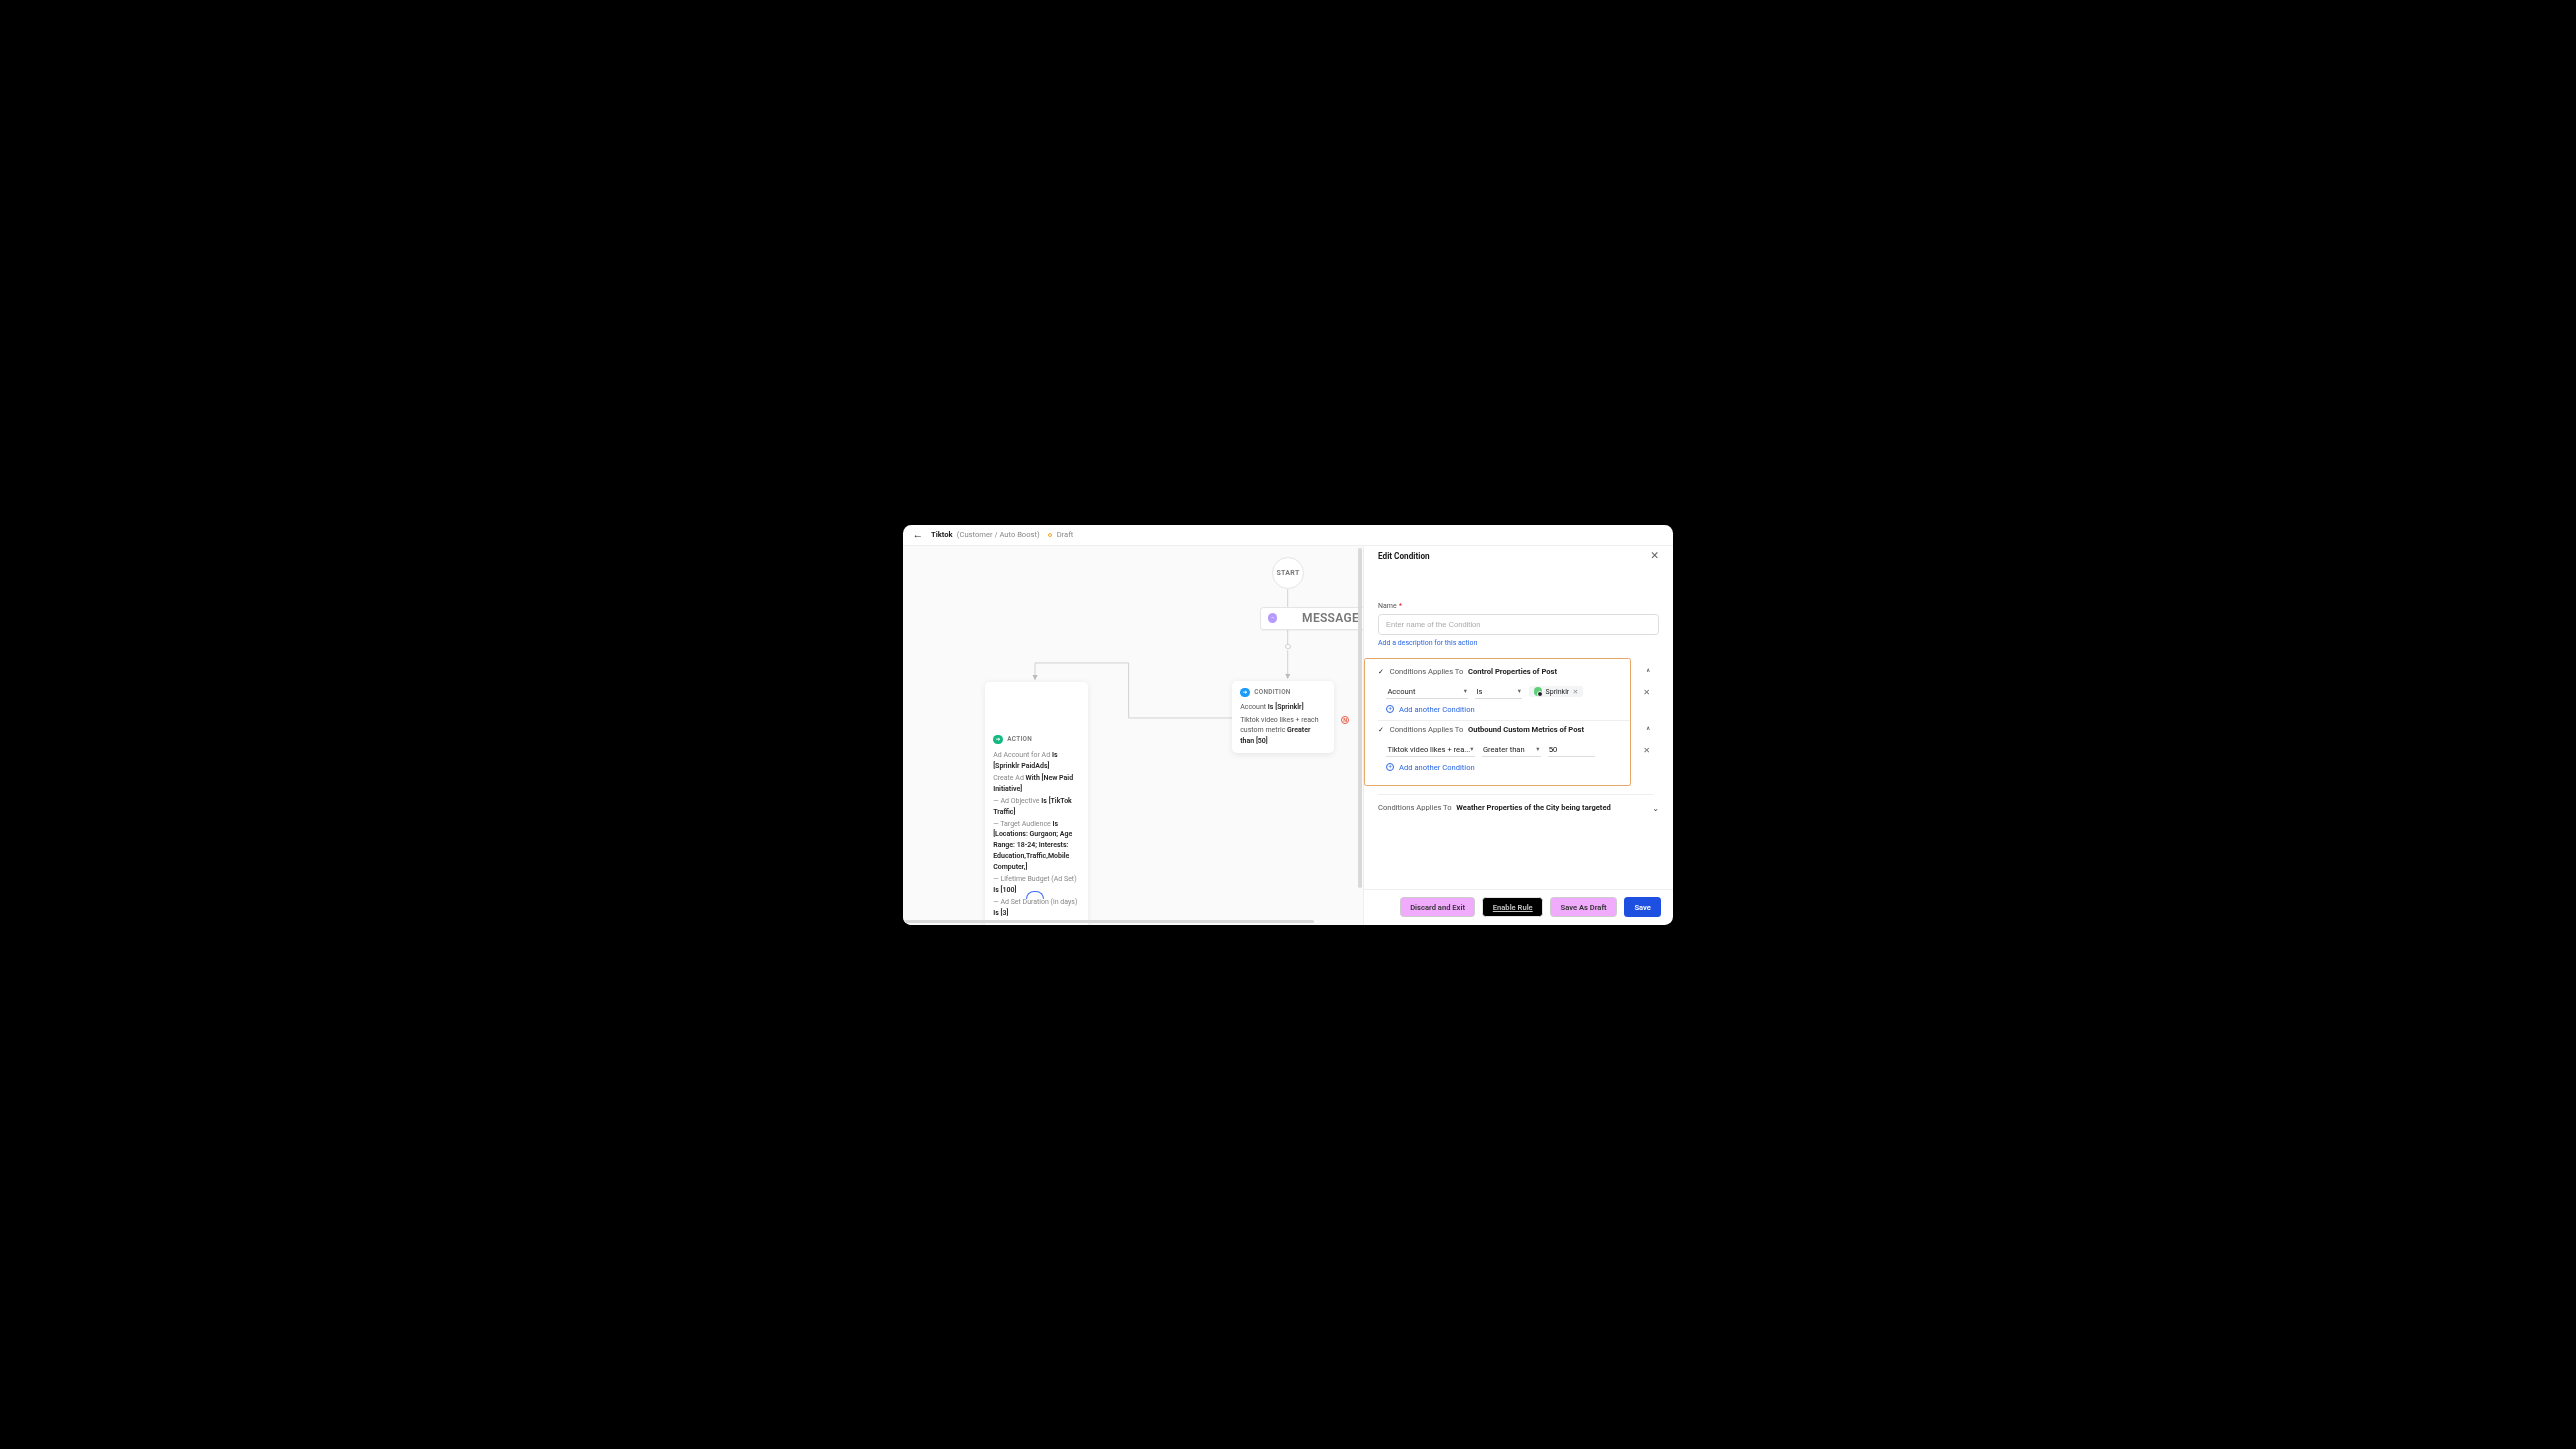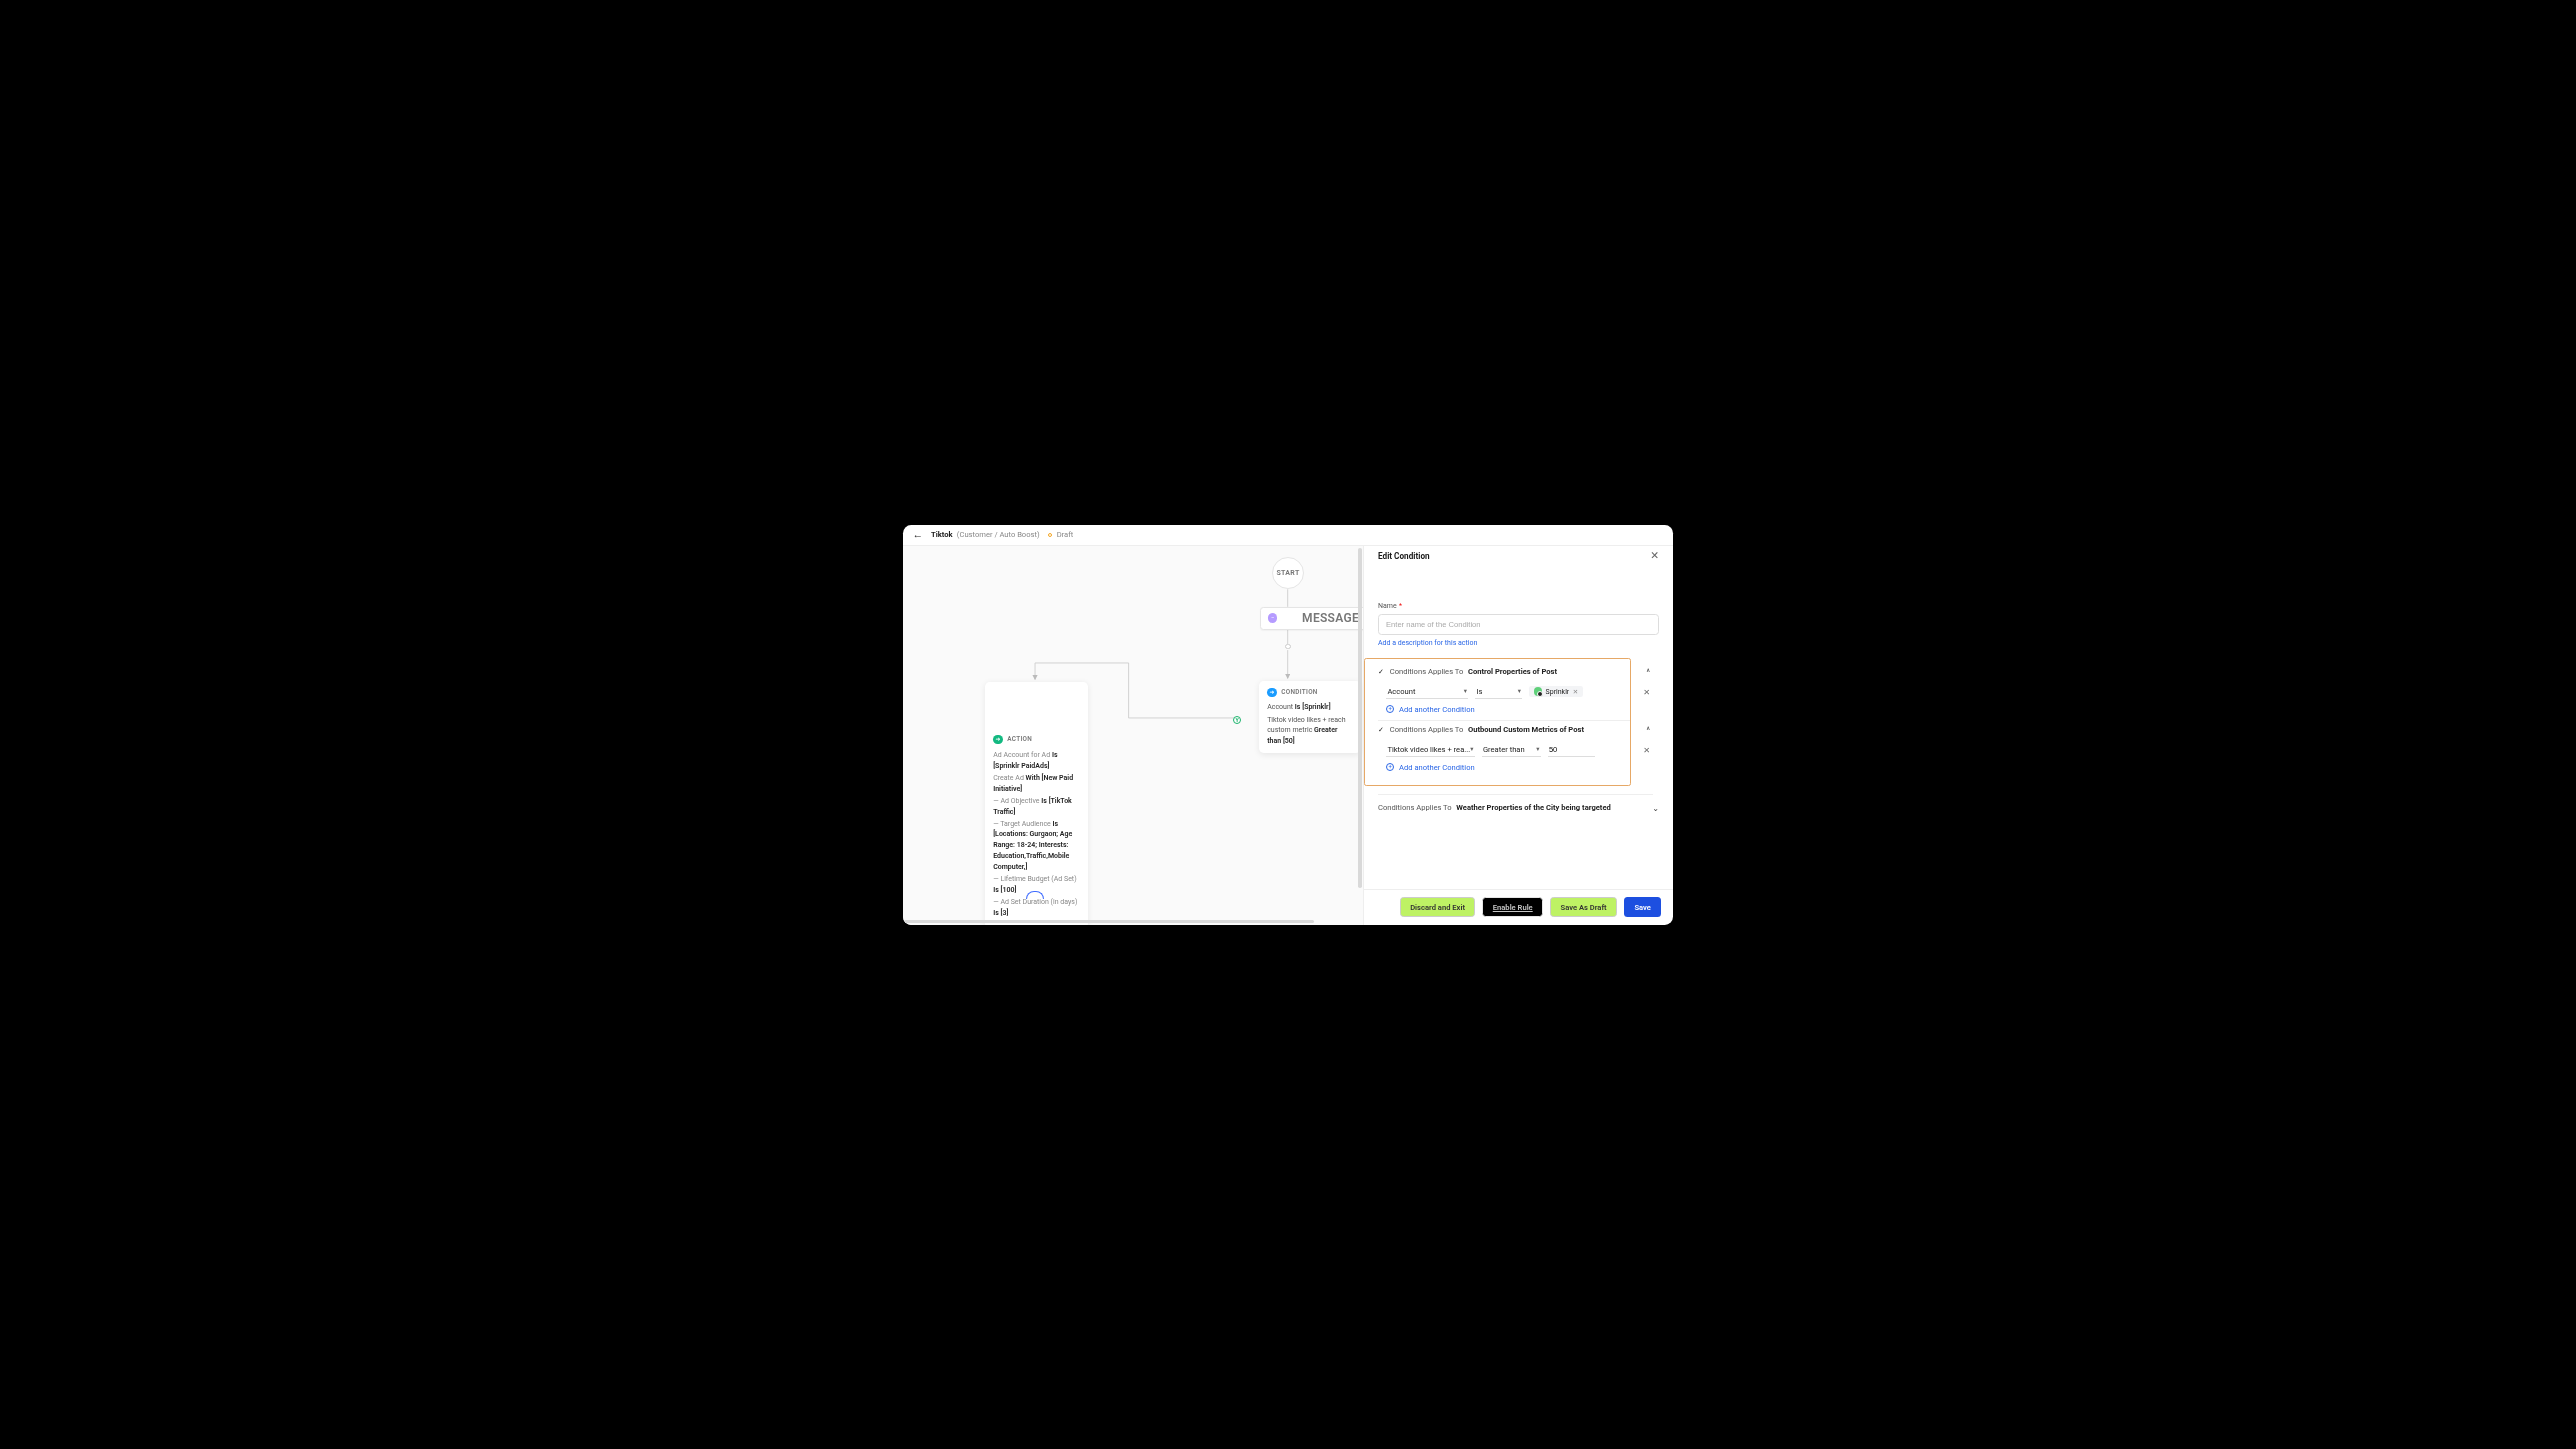--- a/index.html
+++ b/index.html
@@ -79,21 +79,21 @@
   }
   .msg-text { color: #777; font-weight: 600; font-size: 12px; letter-spacing: 0.3px; padding-left: 20px; }
 
   .mid-circle {
     position: absolute; top: 98px; left: 382px;
     width: 5.9px; height: 5.9px; border-radius: 50%;
     border: 0.6px solid #ccc; background: #fff;
   }
 
   .condition-card {
-    position: absolute; top: 135px; left: 356px; width: 102px;
+    position: absolute; top: 135px; left: 329px; width: 102px;
     background: #fff; border-radius: 4.7px; box-shadow: 0 1.2px 5.9px rgba(0,0,0,.08);
     padding: 7px 8.2px;
   }
   .cond-head { display: flex; align-items: center; gap: 4.7px; margin-bottom: 4.7px;}
   .cond-icon {
     width: 9.4px; height: 9.4px; border-radius: 50%; background: #1a9cff;
     display:flex;align-items:center;justify-content:center;color:#fff;font-size:5.9px;
   }
   .cond-label { color:#777; font-weight:600; font-size:6.4px; letter-spacing:0.3px;}
   .cond-body { font-size: 7px; color:#555; line-height: 1.45;}
@@ -210,21 +210,21 @@
   .sect-plain .chev{ right:-5.9px;}
 
   .panel-footer {
     height:36px; border-top:0.6px solid #eee; display:flex; align-items:center; justify-content:flex-end;
     gap:7px; padding:0 11.7px;
   }
   .btn {
     height:20px; padding:0 9.4px; border-radius:3.5px; font-size:7.6px; font-weight:600;
     display:flex;align-items:center;cursor:pointer; border:0.6px solid transparent;
   }
-  .btn-outline{border-color:#ccc;color:#333;background:#bef264;}
+  .btn-outline{border-color:#ccc;color:#333;background:#f0abfc;}
   .btn-disabled{border-color:#e5e5e5;color:#c5c5c5;background:#000000;cursor:not-allowed;text-decoration:underline;}
   .btn-primary{background:#1d4fe0;color:#fff;}
 </style>
 </head>
 <body>
 
 <div class="window">
 
   <div class="topbar">
     <span class="back-arrow">←</span>

